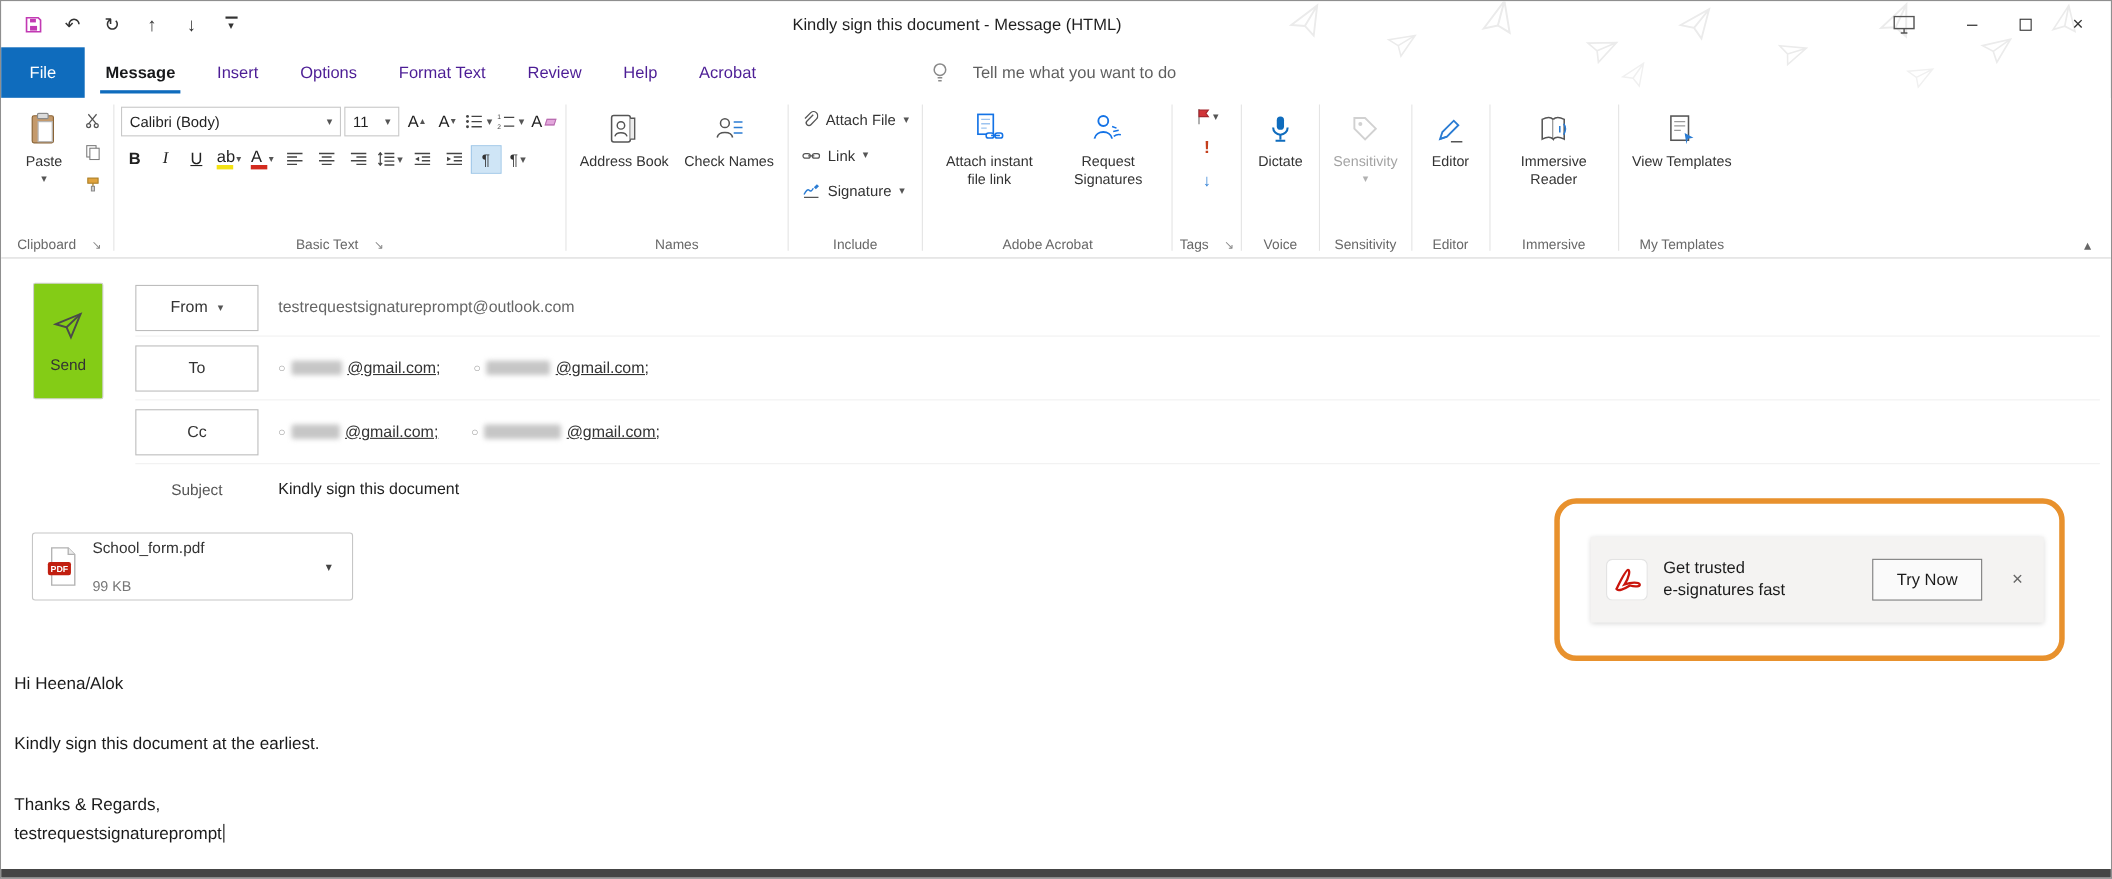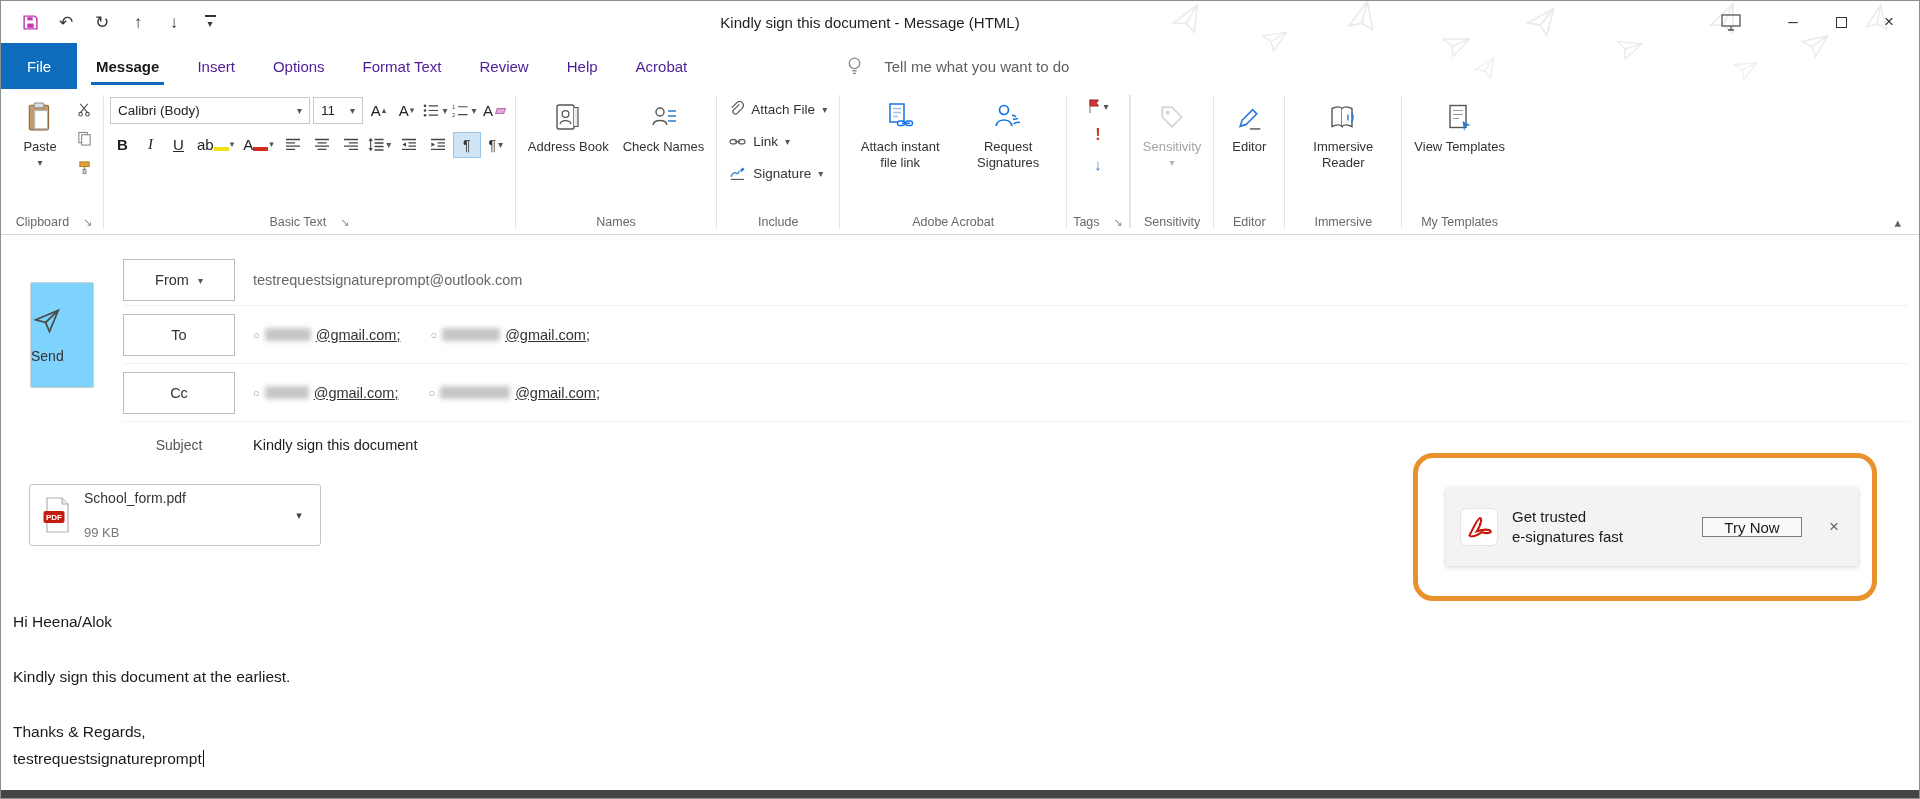--- a/index.html
+++ b/index.html
@@ -75,35 +75,35 @@
            padding:0 7px; font-size:13.5px; color:#222; justify-content:space-between; cursor:pointer; }
   .combo.font { width:200px; }
   .combo.size { width:50px; }
   .combo .chev { font-size:10px; color:#555; margin-left:6px; }
 
   .fmt { min-width:25px; height:25px; border:none; background:none; font-size:15px; color:#222;
          display:flex; align-items:center; justify-content:center; padding:1px 3px; cursor:pointer; gap:1px; }
   .fmt.bold .g { font-weight:700; }
   .fmt.italic .g { font-style:italic; font-family:"Liberation Serif", serif; }
   .fmt.under .g { text-decoration:underline; }
-  .stackbar { display:flex; flex-direction:row; align-items:flex-end; line-height:13px; }
+  .stackbar { display:flex; flex-direction:column; align-items:flex-start; line-height:13px; }
   .colorbar { width:15px; height:4px; margin-top:1px; display:block; }
   .colorbar.yellow { background:#f3e213; }
   .colorbar.red { background:#d32b1f; }
   .mini { font-size:9px; color:#555; line-height:9px; }
   .eraser { width:9px; height:6px; background:#e3a7dc; border:1px solid #b86eb0; transform:skewX(-18deg); margin-left:2px; }
   .active-toggle { background:#cfe5f6; outline:1px solid #9dc6e8; }
   .para { font-size:14px; color:#333; }
 
   
   .compose { display:flex; padding-top:20px; background:#fff; }
   .send-wrap { width:122px; display:flex; justify-content:center; align-items:flex-start; padding-top:2px; }
-  .send-btn { width:64px; height:106px; border:1px solid #cfcfcf; border-radius:2px; background:#7dd3fc;
-              display:flex; flex-direction:column; align-items:flex-start; justify-content:center; gap:12px;
-              font-size:14px; color:#333; cursor:pointer;margin-top:25px; }
+  .send-btn { width:64px; height:106px; border:1px solid #cfcfcf; border-radius:2px; background:#84cc16;
+              display:flex; flex-direction:column; align-items:center; justify-content:center; gap:12px;
+              font-size:14px; color:#333; cursor:pointer; }
   .fields { flex:1; display:flex; flex-direction:column; padding-right:10px; }
   .frow { display:flex; align-items:center; border-bottom:1px solid #f1f1f1; padding:4px 0; }
   .frow.from { min-height:50px; }
   .frow.to, .frow.cc { min-height:58px; }
   .frow.subject { min-height:46px; border-bottom:none; }
   .fieldbtn { width:112px; height:42px; border:1px solid #bdbdbd; background:#fff; font-size:14.5px;
               color:#333; display:flex; align-items:center; justify-content:center; gap:9px;
               margin-right:4px; cursor:pointer; flex:0 0 112px; }
   .fieldbtn .chev { font-size:10px; color:#555; }
   .fval { padding-left:14px; font-size:14.5px; color:#222; }
@@ -126,21 +126,21 @@
   .attach-chev { width:34px; display:flex; align-items:center; justify-content:center; color:#444;
                  font-size:11px; border:none; background:none; cursor:pointer; height:100%; }
 
   
   .toast-anno { position:absolute; left:1412px; top:452px; width:464px; height:148px;
                 border:5px solid #e8912d; border-radius:20px; z-index:6; }
   .toast { position:absolute; left:28px; right:14px; top:50%; transform:translateY(-50%); height:78px;
            background:#f4f3f2; box-shadow:0 1px 5px rgba(0,0,0,.18); display:flex; align-items:center;
            gap:14px; padding:0 6px 0 14px; }
   .toast-text { font-size:15px; color:#1b1b1b; line-height:20px; }
-  .trynow { margin-left:auto; width:100px; height:20px; background:#fafafa; border:1px solid #7d7d7d;
+  .trynow { margin-left:auto; width:100px; height:38px; background:#fafafa; border:1px solid #7d7d7d;
             font-size:15px; color:#1b1b1b; cursor:pointer; }
   .toast-close { width:36px; height:40px; border:none; background:none; color:#666; font-size:17px; cursor:pointer; }
 
   
   .body-area { flex:1; background:#fff; padding:52px 0 0 12px; font-size:15.5px; color:#1b1b1b; cursor:text; }
   .bl { line-height:20px; }
   .bl.gap { margin-bottom:35px; }
   .bl.small-gap { margin-bottom:7px; }
   .caret { display:inline-block; width:1.5px; height:17px; background:#111; vertical-align:-3px; margin-left:1px; }
 
@@ -530,20 +530,37 @@
             <span style="color:#2b7cd3;font-weight:700;font-size:15px;">↓</span>
           </button>
       </div>
       <div class="rlabel">
           <span>Tags</span>
           <span class="launcher">↘</span>
         </div>
     </div>
     <div class="rsep"></div>
 
+    <div class="rgroup">
+      <div class="rcontent">
+        <button class="btn-big">
+          <span class="ic">
+              <svg width="22" height="27" viewBox="0 0 20 24">
+                <rect x="7" y="1.5" width="6" height="11" rx="3" fill="#0f6cbd"></rect>
+                <path d="M4 10.5 a6 6 0 0 0 12 0" fill="none" stroke="#0f6cbd" stroke-width="1.7"></path>
+                <path d="M10 16.5 v4 M6 21.5 h8" stroke="#0f6cbd" stroke-width="1.7"></path>
+              </svg>
+            </span>
+          <span class="lbl">Dictate</span>
+        </button>
+      </div>
+      <div class="rlabel">
+          <span>Voice</span>
+        </div>
+    </div>
     <div class="rsep"></div>
 
     <div class="rgroup">
       <div class="rcontent">
         <button class="btn-big disabled">
           <span class="ic">
               <svg width="26" height="26" viewBox="0 0 24 24">
                 <path d="M3 3 h9 l9 9 -9 9 -9 -9 Z" fill="none" stroke="#9a9a9a" stroke-width="1.6"></path>
                 <circle cx="8" cy="8" r="1.7" fill="#9a9a9a"></circle>
               </svg>

